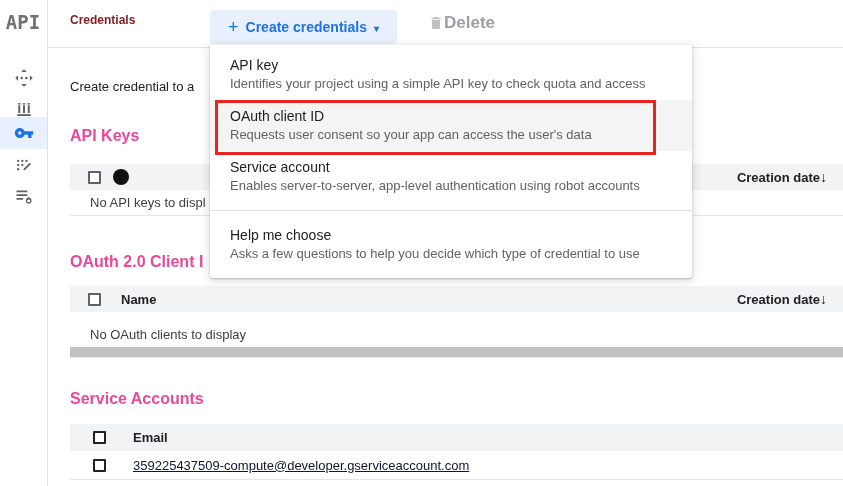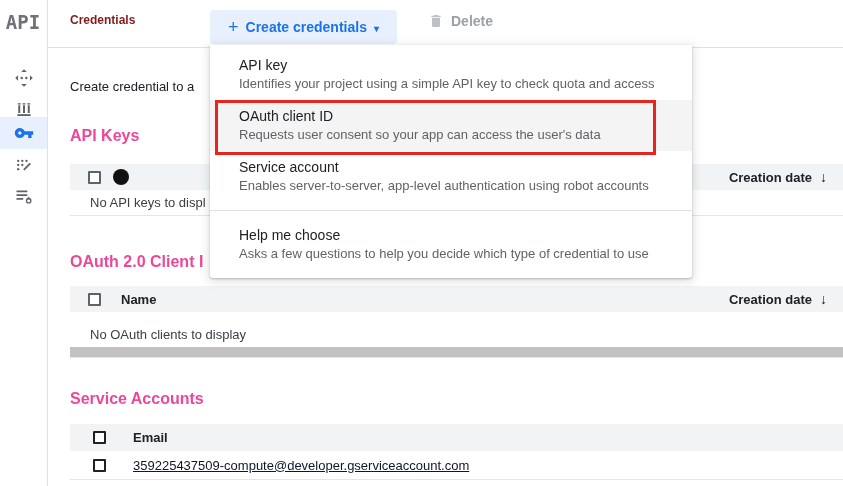--- a/index.html
+++ b/index.html
@@ -15,46 +15,46 @@
   .nav-item { position:absolute; left:0; width:47px; height:30px; display:flex; align-items:center; justify-content:center; cursor:pointer; }
   .nav-item.selected { background:#e8f0fe; height:32px; }
   
   .header { position:absolute; left:0; top:0; width:843px; height:48px; border-bottom:1px solid #dfe1e5; background:#fff; }
   .page-title { position:absolute; left:70px; top:13px; font-size:12px; color:#7f1d1d; }
   .create-btn { position:absolute; left:210px; top:10px; width:187px; height:34px; background:#e8f0fe; border:none;
                 border-radius:4px; color:#1a73e8; font-size:14px; font-weight:bold; font-family:"Liberation Sans",sans-serif;
                 display:flex; align-items:center; justify-content:center; gap:7px; cursor:pointer; }
   .plus-glyph { font-size:18px; font-weight:normal; line-height:14px; }
   .caret-glyph { font-size:10px; margin-top:2px; }
-  .toolbar-btn { position:absolute; top:13px; display:flex; align-items:center; gap:7px; font-size:14px; font-weight:bold; background:none; border:none; font-family:"Liberation Sans",sans-serif; cursor:pointer; }
+  .toolbar-btn { position:absolute; top:13px; display:flex; align-items:center; gap:0; font-size:17px; font-weight:bold; background:none; border:none; font-family:"Liberation Sans",sans-serif; cursor:pointer; }
   .delete-btn { left:428px; color:#9aa0a6; }
   .restore-btn { left:512px; color:#1a73e8; }
   
   .intro { position:absolute; left:70px; top:79px; font-size:13px; color:#202124; white-space:nowrap; }
   .section-h { position:absolute; left:70px; font-size:16px; color:#ec4899; white-space:nowrap; }
   .h-api { top:127px; } .h-oauth { top:253px; } .h-sa { top:390px; }
   .tbl-head { position:absolute; left:70px; width:773px; height:26px; background:#f1f3f4; display:flex; align-items:center; font-size:13px; }
   .tbl-head.api { top:164px; } .tbl-head.oauth { top:286px; } .tbl-head.sa { top:424px; height:27px; }
   .tbl-row { position:absolute; left:70px; width:773px; display:flex; align-items:center; font-size:13px; color:#3c4043; border-bottom:1px solid #e3e5e8; background:#fff; }
   .row-api { top:190px; height:26px; padding-left:20px; }
   .row-oauth { top:312px; height:46px; padding-left:20px; }
   .row-sa { top:451px; height:29px; }
   .cb { display:inline-block; width:13px; height:13px; border:2px solid #5f6368; border-radius:1px; background:#fff; flex:none; cursor:pointer; }
   .cb.dark { border-color:#202124; }
   .black-dot { display:inline-block; width:16px; height:16px; border-radius:50%; background:#111; flex:none; }
   .col-label { font-weight:bold; color:#202124; }
   .spacer { flex:1; }
-  .sort-wrap { display:flex; align-items:center; gap:8px; margin-right:16px; font-weight:bold; color:#202124; cursor:pointer; }
+  .sort-wrap { display:flex; align-items:center; margin-right:16px; font-weight:bold; color:#202124; cursor:pointer; }
   .sort-arrow { font-size:14px; }
   .email-link { color:#0f172a; text-decoration:underline; cursor:pointer; }
   .hscroll { position:absolute; left:70px; top:347px; width:773px; height:10px; background:#c2c2c2; cursor:pointer; }
   
   .menu { position:absolute; left:210px; top:45px; width:482px; background:#fff; z-index:10; padding:4px 0 8px;
           box-shadow:0 1px 2px rgba(60,64,67,.3), 0 2px 8px 2px rgba(60,64,67,.15); border-radius:0 0 3px 3px; }
-  .menu-item { padding:7px 29px; cursor:pointer; position:relative; }
+  .menu-item { padding:7px 20px; cursor:pointer; position:relative; }
   .menu-item .t { font-size:14px; color:#202124; line-height:18px; }
   .menu-item .d { font-size:13px; color:#5f6368; line-height:18px; margin-top:1px; white-space:nowrap; }
   .menu-item.hl { background:#f4f4f4; }
   .menu-divider { height:1px; background:#e0e0e0; margin:8px 0; }
   .red-box { position:absolute; left:5px; top:55px; width:441px; height:55px; border:3px solid #e8241f; z-index:3; pointer-events:none; }
   svg { display:block; }
 </style>
 </head>
 <body>
 

